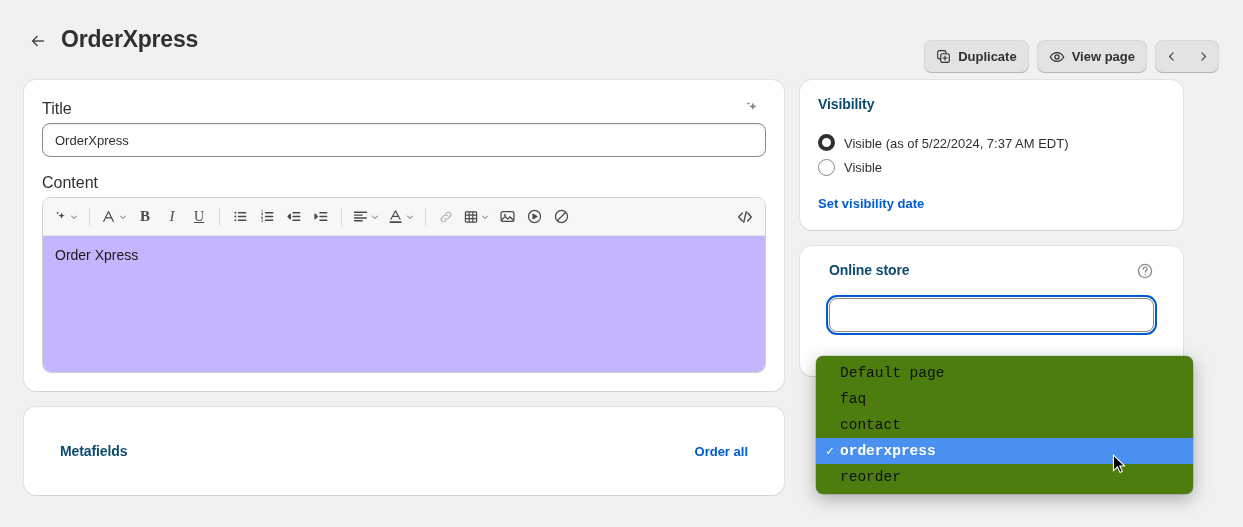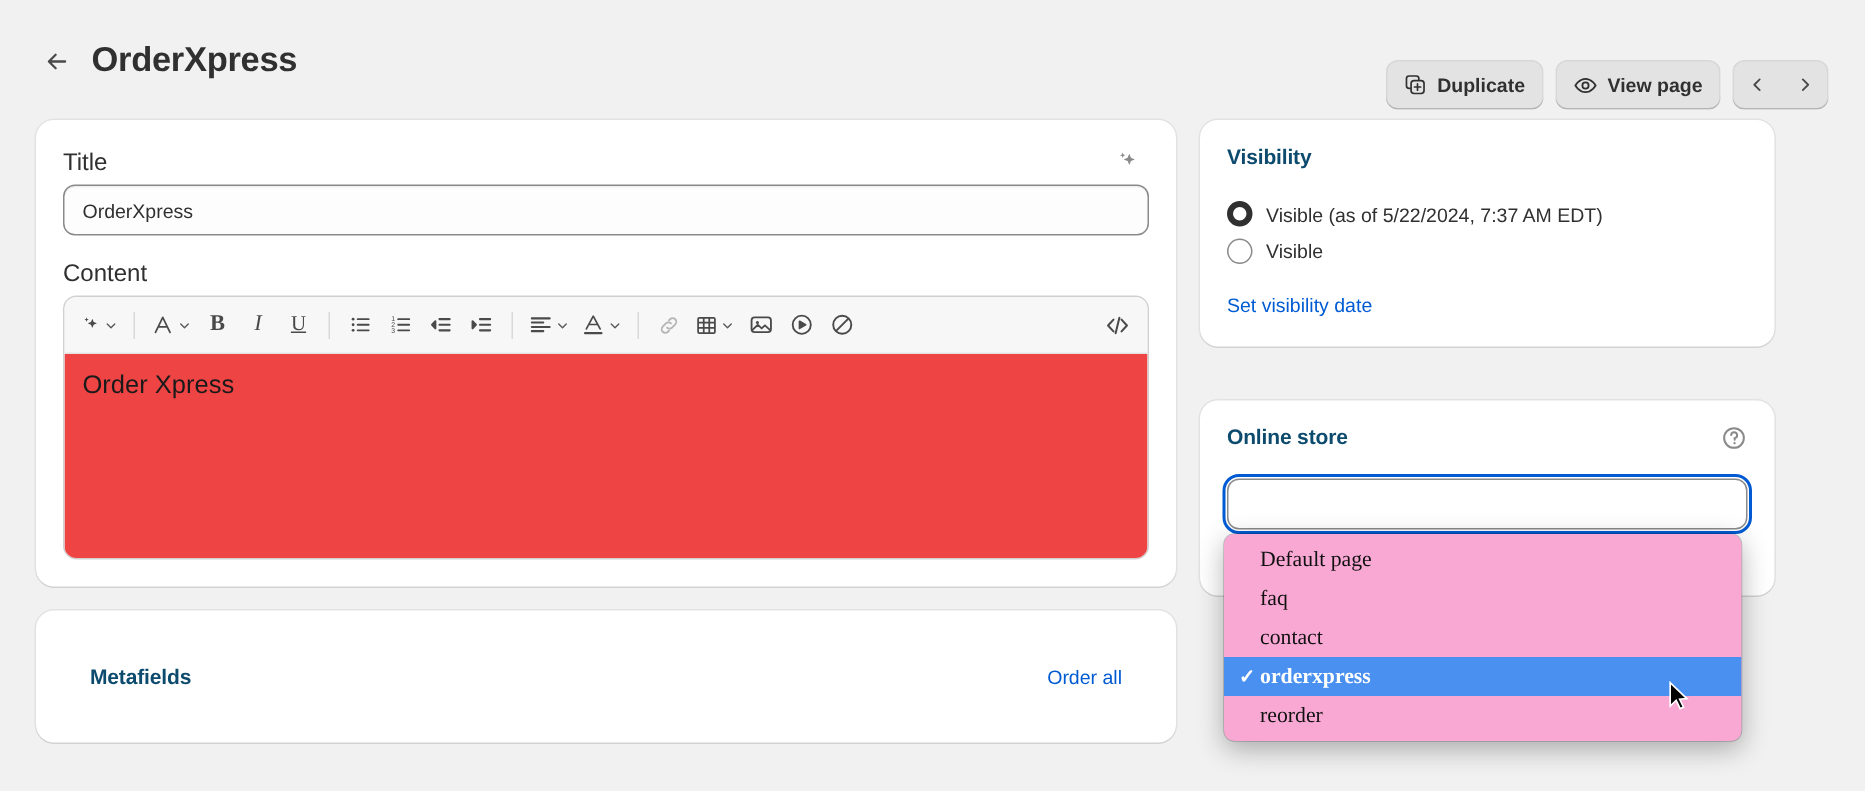--- a/index.html
+++ b/index.html
@@ -104,61 +104,61 @@
     height: 26px; min-width: 26px; padding: 0 3px;
     border: none; background: transparent; border-radius: 5px;
     cursor: pointer; color: #4a4a4a;
   }
   .tb.disabled { color: #b5b5b5; cursor: default; }
   .tb .caret { margin-left: 1px; color: #5c5c5c; }
   .tb-sep { width: 1px; height: 18px; background: #d9d9d9; margin: 0 6px; flex: none; }
   .tb-spacer { flex: 1; }
   .editor-body {
     height: 136px; padding: 11px 12px;
-    font-size: 17px; color: #1a1a1a; background: #ef4444;
+    font-size: 14px; color: #1a1a1a; background: #c4b5fd;
   }
 
   
   .metafields-card {
     display: flex; align-items: center; justify-content: space-between;
     padding: 36px;
   }
-  .link { color: #005bd3; font-size: 13px; font-weight: 400; cursor: pointer; text-decoration: none; }
+  .link { color: #005bd3; font-size: 13px; font-weight: 700; cursor: pointer; text-decoration: none; }
 
   
   .vis-card { padding: 16px 18px 18px; }
   .radio-row { display: flex; align-items: center; gap: 9px; margin-top: 8px; }
   .radio {
     width: 17px; height: 17px; border-radius: 50%; flex: none;
     border: 1.5px solid #8a8a8a; background: #fff;
     display: flex; align-items: center; justify-content: center;
     cursor: pointer;
   }
   .radio.checked { border: 4.5px solid #303030; background: #fff; }
   .radio-label { font-size: 13px; color: #303030; cursor: pointer; }
   .vis-first { margin-top: 22px; align-items: flex-end; }
   .set-date { display: inline-block; margin-top: 20px; }
 
   
-  .os-card { padding: 16px 18px 18px; position: relative; min-height: 130px; margin-top: 20px; }
+  .os-card { padding: 16px 29px 18px; position: relative; min-height: 130px; }
   .os-head { display: flex; align-items: flex-start; justify-content: space-between; }
   .help-icon { color: #8a8a8a; width: 18px; height: 18px; cursor: pointer; }
   .os-select {
     margin-top: 18px; width: 100%; height: 34px;
     border-radius: 8px; border: 1px solid #8a8a8a; background: #fff;
     outline: 2px solid #005bd3; outline-offset: 1px;
   }
 
   
   .native-menu {
-    position: absolute; left: 816px; top: 356px; width: 345px;
-    background: #f9a8d4; border-radius: 7px;
+    position: absolute; left: 816px; top: 356px; width: 377px;
+    background: #4d7c0f; border-radius: 7px;
     box-shadow: 0 5px 18px rgba(0,0,0,.30), 0 0 0 0.5px rgba(0,0,0,.22);
     padding: 4px 0 4px; overflow: hidden; z-index: 50;
-    font-family: Liberation Serif, serif;
+    font-family: Liberation Mono, monospace;
   }
   .menu-item {
     height: 26px; display: flex; align-items: center;
     padding: 0 8px 0 10px; font-size: 14.5px; color: #111;
     cursor: default; position: relative;
   }
   .menu-item .chk { width: 14px; flex: none; font-size: 13px; }
   .menu-item.selected { background: #4a90f0; color: #fff; font-weight: 700; }
   .cursor-arrow { position: absolute; left: 296px; top: 98px; width: 14px; height: 20px; z-index: 60; }
 </style>

